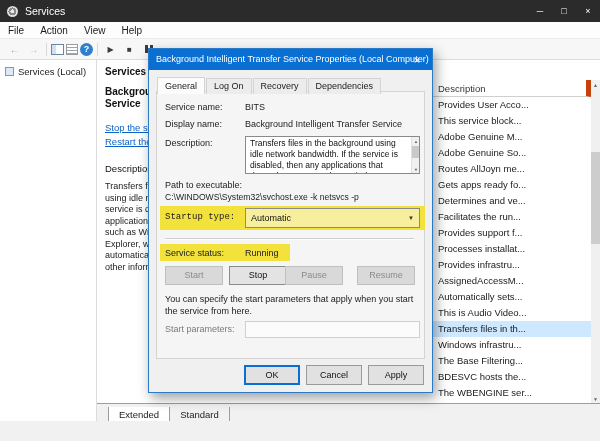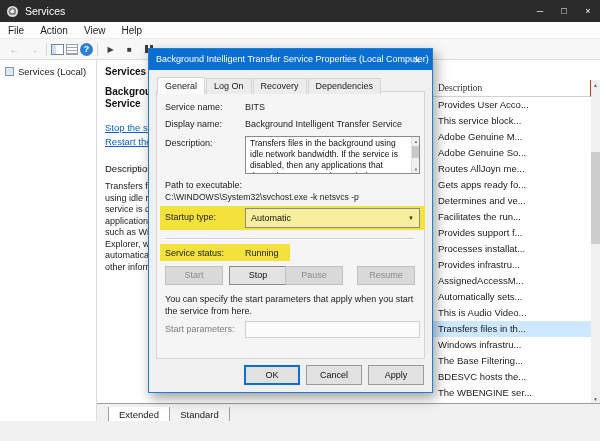--- a/index.html
+++ b/index.html
@@ -50,21 +50,21 @@
   .panel-title { font-weight:bold; font-size:10px; color:#111; padding:6px 0 0 8px; }
   .service-info { position:absolute; left:8px; top:26px; width:152px; }
   .svc-title { font-weight:bold; font-size:10px; color:#111; line-height:12px; }
   .svc-link { display:block; font-size:9.5px; color:var(--link,#0b63c5); text-decoration:underline; margin-top:3px; }
   .svc-link:first-of-type { margin-top:12px; }
   .svc-desc-label { font-size:9.5px; color:#111; margin-top:16px; }
   .svc-desc { font-size:9px; color:#222; line-height:11.5px; margin-top:7px; }
 
   .svc-list { position:absolute; left:433px; top:80px; width:158px; height:323px; background:#fff; overflow:hidden; }
   .list-header { height:17px; line-height:17px; font-size:9.5px; color:#333; padding-left:5px;
-                 border-bottom:1px solid #d0d0d0; border-right:1px solid #c2410c; background:#fff;font-family:Liberation Serif, serif; }
+                 border-bottom:1px solid #d0d0d0; border-right:5px solid #c2410c; background:#fff; }
   .lrow { height:16px; line-height:16px; font-size:9.5px; color:#1a1a1a; padding-left:5px; white-space:nowrap; overflow:hidden; }
   .lrow.selected { background:var(--selection,#cde8ff); }
 
   .scrollbar { position:absolute; left:591px; top:80px; width:9px; height:323px; background:#f0f0f0; }
   .sb-btn { height:9px; display:flex; align-items:center; justify-content:center; font-size:5px; color:#606060; }
   .sb-down { position:absolute; bottom:0; left:0; width:9px; }
   .sb-thumb { position:absolute; left:0; top:72px; width:9px; height:92px; background:#cdcdcd; }
 
   .tabstrip { position:absolute; left:97px; top:403px; width:503px; height:18px; background:#f1f1f1;
               border-top:1px solid #9d9d9d; padding-left:11px; }
@@ -97,21 +97,21 @@
               border:1px solid #8a8a8a; overflow:hidden; }
   .desc-box p { font-size:8.5px; line-height:11px; color:#111; padding:1px 12px 0 4px; }
   .mini-sb { position:absolute; right:0; top:0; width:8px; height:100%; background:#f0f0f0; border-left:1px solid #e0e0e0; }
   .mini-sb .m-up, .mini-sb .m-down { position:absolute; left:0; width:8px; height:8px; font-size:4px; color:#555;
               display:flex; align-items:center; justify-content:center; }
   .mini-sb .m-down { bottom:0; }
   .mini-sb .m-thumb { position:absolute; left:0; top:9px; width:8px; height:12px; background:#c9c9c9; }
   #p-path-l { top:88px; }
   #p-path-v { left:8px; top:100px; font-size:8.6px; }
   .hl1 { position:absolute; left:3px; top:114px; width:265px; height:24px; background:var(--highlight,#f3e13c); }
-  #p-startup-l { top:120px; }
+  #p-startup-l { top:120px;font-family:Liberation Mono, monospace; }
   .combo { position:absolute; left:88px; top:116px; width:175px; height:20px; background:#f7ef9e;
            border:1px solid #8a8a8a; }
   .combo .cval { position:absolute; left:5px; top:0; line-height:18px; font-size:9px; color:#111; }
   .combo .carrow { position:absolute; right:0; top:0; width:16px; height:18px; display:flex; align-items:center;
            justify-content:center; font-size:6px; color:#333; }
   .dsep { position:absolute; left:8px; right:10px; top:146px; border-top:1px solid #cfcfcf; border-bottom:1px solid #fff; }
   .hl2 { position:absolute; left:3px; top:152px; width:130px; height:17px; background:var(--highlight,#f3e13c); }
   #p-status-l, #p-status-v { top:156px; }
   .ctl-btn { position:absolute; top:174px; width:58px; height:19px; font-size:9px; text-align:center; line-height:17px;
              background:#e3e3e3; border:1px solid #8a8a8a; color:#111; font-family:"Liberation Sans",sans-serif; }

